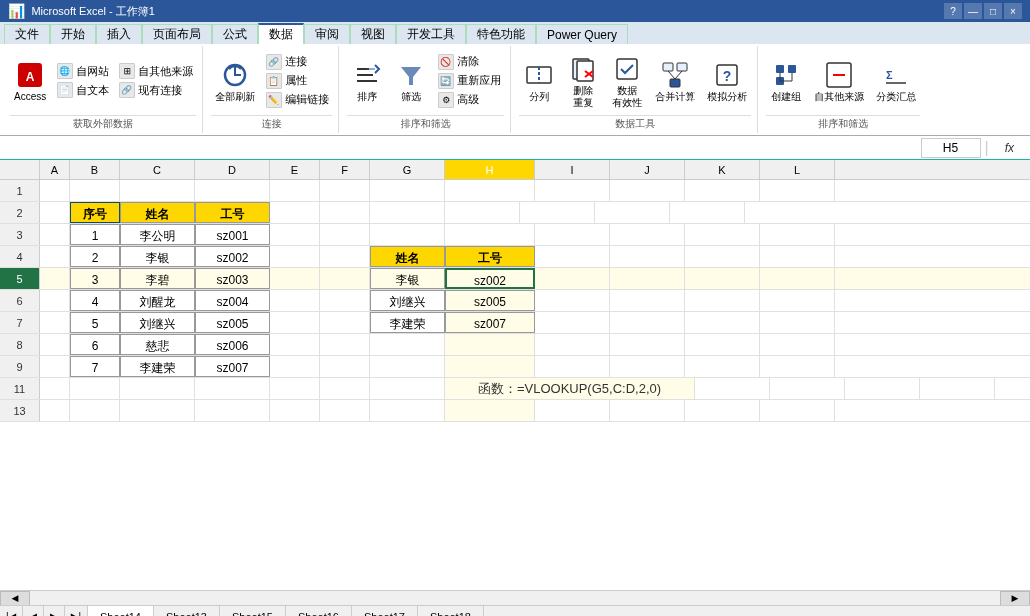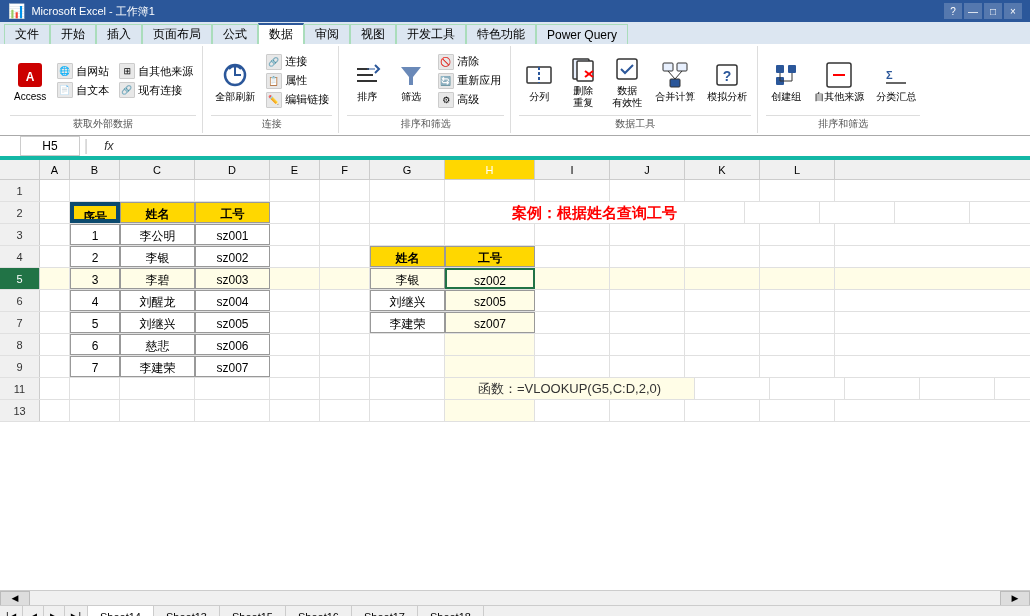--- a/index.html
+++ b/index.html
@@ -106,25 +106,26 @@
       border-radius: 2px;
       font-size: 11px;
       white-space: nowrap;
     }
     .small-group-col { display: flex; flex-direction: column; gap: 1px; justify-content: center; }
 
     
     #formula-bar {
       height: 24px;
       background: white;
-      border-bottom: 4px solid #14b8a6;
-      display: flex;
-      align-items: center;
-      padding: 0 20px;
+      border-bottom: 1px solid #14b8a6;
+      display: flex;
+      align-items: center;
+      padding: 0 4px;
       gap: 4px;
+      justify-content: flex-end;
     }
     #cell-ref {
       width: 60px;
       height: 20px;
       border: 1px solid #ccc;
       text-align: center;
       font-size: 12px;
       padding: 0 4px;
     }
     #formula-divider { color: #ccc; font-size: 16px; }
@@ -551,30 +552,27 @@
       <div class="cell col-h" style="background:white;"></div>
       <div class="cell col-i"></div>
       <div class="cell col-j"></div>
       <div class="cell col-k"></div>
       <div class="cell col-l"></div>
     </div>
 
     <div class="sheet-row">
       <div class="row-num">2</div>
       <div class="cell col-a"></div>
-      <div class="cell col-b tbl-header" style="border:4px solid #0c4a6e;">序号</div>
+      <div class="cell col-b tbl-header" style="border:1px solid #0c4a6e;">序号</div>
       <div class="cell col-c tbl-header" style="border:1px solid #999;">姓名</div>
       <div class="cell col-d tbl-header" style="border:1px solid #999;">工号</div>
       <div class="cell col-e"></div>
       <div class="cell col-f"></div>
       <div class="cell col-g"></div>
 
-      <div class="cell col-h" style="background:white;overflow:visible;width:300px;min-width:300px;">
-        <span style="color:red;font-size:15px;font-weight:bold;white-space:nowrap;">案例：根据姓名查询工号</span>
-      </div>
       <div class="cell col-i" style="background:white;"></div>
       <div class="cell col-j"></div>
       <div class="cell col-k"></div>
       <div class="cell col-l"></div>
     </div>
 
     <div class="sheet-row">
       <div class="row-num">3</div>
       <div class="cell col-a"></div>
       <div class="cell col-b tbl-cell">1</div>

